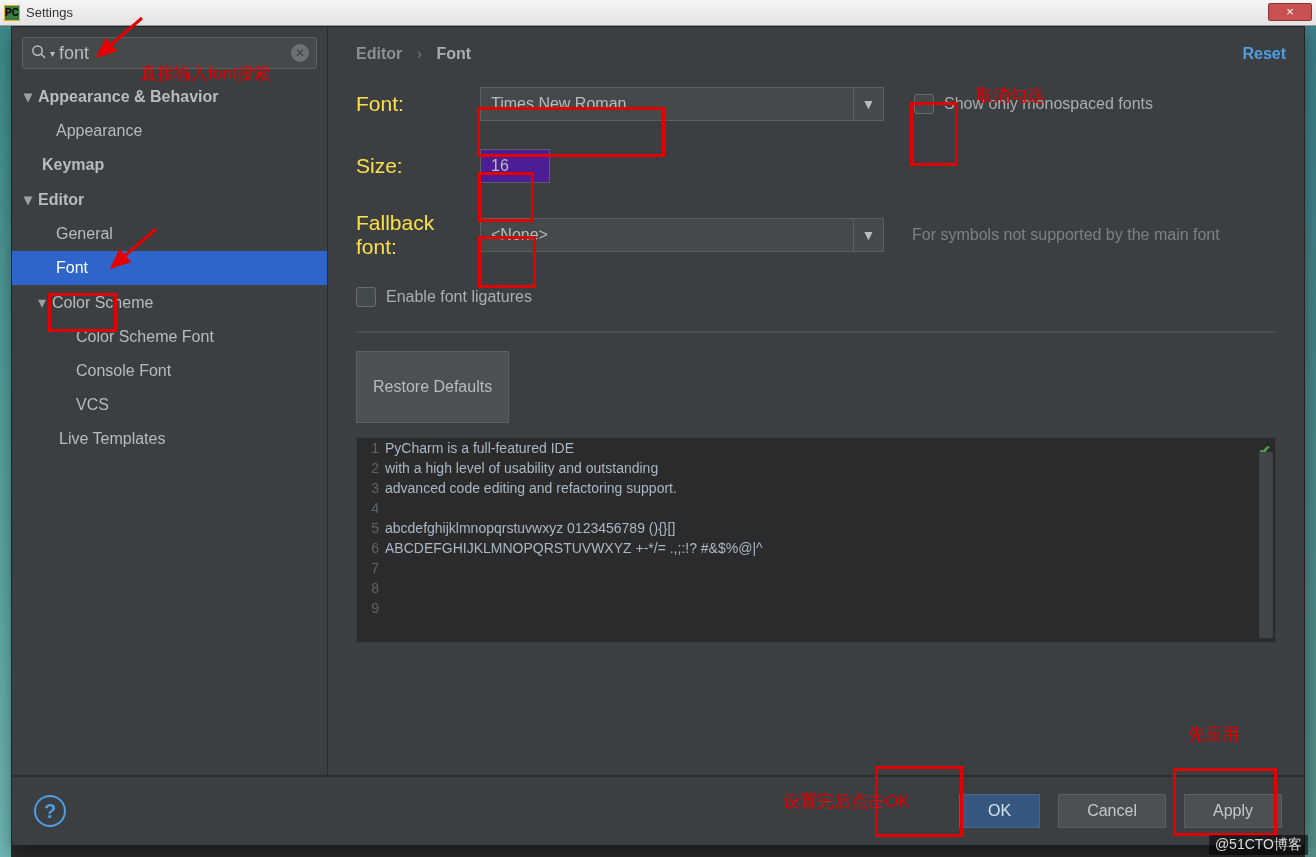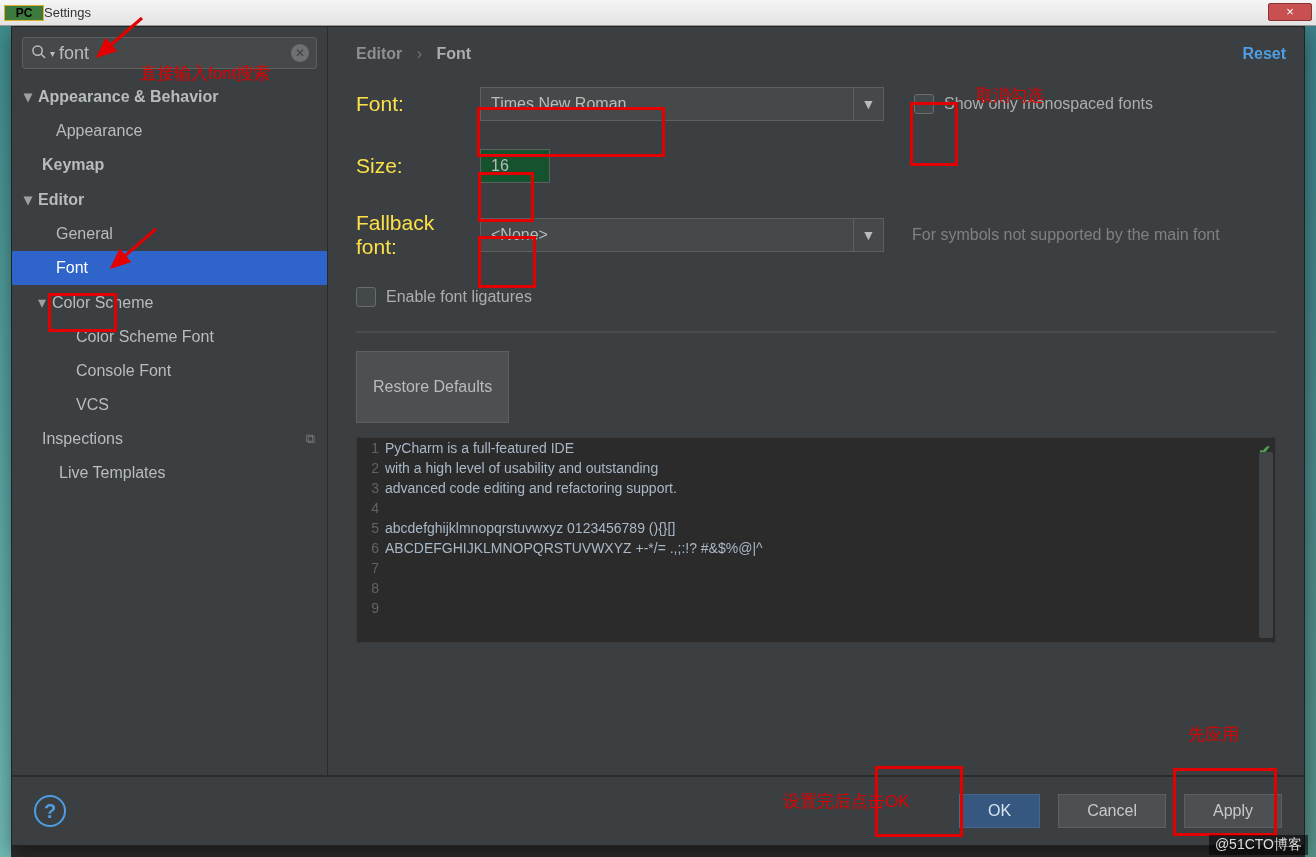--- a/index.html
+++ b/index.html
@@ -1,18 +1,18 @@
 <!DOCTYPE html>
 <html><head>
 <meta charset="utf-8">
 <style>
 *{box-sizing:border-box;margin:0;padding:0;font-family:"Segoe UI",Arial,sans-serif}
 body{background:#2b2b2b;width:1316px;height:857px;position:relative;overflow:hidden;font-size:14px;color:#a6a6a6}
 .titlebar{height:26px;background:linear-gradient(180deg,#f5f5f5,#e3e3e3);border-bottom:1px solid #999;display:flex;align-items:center;padding:0 4px;position:relative;z-index:10}
-.titlebar .app-icon{width:40px;height:16px;background:#3d7a3d;border:1px solid #e0b030;margin-right:0;display:flex;align-items:center;justify-content:center;font-size:12px;font-weight:bold;color:#000}
+.titlebar .app-icon{width:16px;height:16px;background:#3d7a3d;border:1px solid #e0b030;margin-right:6px;display:flex;align-items:center;justify-content:center;font-size:10px;font-weight:bold;color:#000}
 .titlebar .title{color:#333;font-size:13px}
 .titlebar .close{position:absolute;right:4px;top:3px;width:44px;height:18px;background:#c85050;border:1px solid #8a3535;border-radius:2px;color:#fff;text-align:center;font-size:13px;line-height:15px}
 .content{position:absolute;top:26px;left:11px;right:11px;bottom:11px;background:#3c3f41;border:1px solid #222;border-radius:3px;box-shadow:0 8px 20px rgba(0,0,0,.4)}
 .body{display:flex;height:calc(100% - 70px)}
 .sidebar{width:316px;background:#3c3f41;border-right:1px solid #2b2b2b;padding:10px 0;position:relative}
 .search-row{margin:0 10px 6px 10px;position:relative}
 .search{background:#45494a;border:1px solid #5e6060;border-radius:3px;height:32px;display:flex;align-items:center;padding:0 28px 0 8px;color:#bbb}
 .search .mag{margin-right:6px;color:#bbb}
 .search .arrow{font-size:10px;margin-left:-2px;color:#bbb}
 .search .text{font-size:18px;color:#bbb}
@@ -28,21 +28,21 @@
 .main{flex:1;padding:18px 28px 0 28px;position:relative;overflow:hidden}
 .breadcrumb{color:#8f8f8f;font-size:16px;font-weight:bold;margin-bottom:24px}
 .breadcrumb .sep{margin:0 10px;color:#777;font-weight:normal}
 .breadcrumb .cur{color:#adadad}
 .reset{position:absolute;right:18px;top:18px;color:#4f9ee3;font-size:16px;font-weight:bold}
 .form-row{display:flex;align-items:center;margin-bottom:28px}
 .form-label{width:124px;color:#fde047;font-size:21px}
 .combo{display:flex;align-items:center}
 .combo-input{background:#45494a;border:1px solid #5e6060;height:34px;padding:0 10px;color:#bbb;font-size:16px;display:flex;align-items:center}
 .combo-btn{width:30px;height:34px;background:#45494a;border:1px solid #5e6060;border-left:none;display:flex;align-items:center;justify-content:center;color:#bbb}
-.num-input{background:#14532d;border:1px solid #5e6060;height:34px;width:70px;padding:0 10px;color:#bbb;font-size:16px;display:flex;align-items:center}
+.num-input{background:#4c1d95;border:1px solid #5e6060;height:34px;width:70px;padding:0 10px;color:#bbb;font-size:16px;display:flex;align-items:center}
 .check-row{display:flex;align-items:center;gap:10px}
 .check{width:20px;height:20px;background:#43494a;border:1px solid #6c6c6c;border-radius:3px}
 .check-label{color:#adadad;font-size:16px}
 .hint{color:#808080;font-size:16px;margin-left:28px}
 .hr{height:2px;background:#4a4d4e;margin:18px 0}
 .restore{background:#4c5052;border:1px solid #5e6060;color:#bbb;padding:26px 16px;font-size:16px}
 .preview{margin-top:14px;background:#2b2b2b;border:1px solid #3a3a3a;position:relative;height:206px}
 .preview-line{display:flex;font-family:"Times New Roman",serif;font-size:14px;color:#a9b7c6;padding:2px 0}
 .preview .gutter{width:28px;text-align:right;color:#606366;padding-right:6px}
 .preview .scrollbar{position:absolute;right:2px;top:14px;bottom:4px;width:14px;background:#414547;border-radius:2px}
@@ -116,24 +116,20 @@
           </div>
         <div class="tree-item l3">
             <span>Color Scheme Font</span>
           </div>
         <div class="tree-item l3">
             <span>Console Font</span>
           </div>
         <div class="tree-item l3">
             <span>VCS</span>
           </div>
-        <div class="tree-item l2" style="padding-left:30px">
-            <span>Inspections</span>
-            <span class="copy">⧉</span>
-          </div>
         <div class="tree-item l2" style="padding-left:47px">
             <span>Live Templates</span>
           </div>
       </div>
     </div>
 
     <div class="main">
       <div class="breadcrumb">
         <span>Editor</span>
         <span class="sep">›</span>

